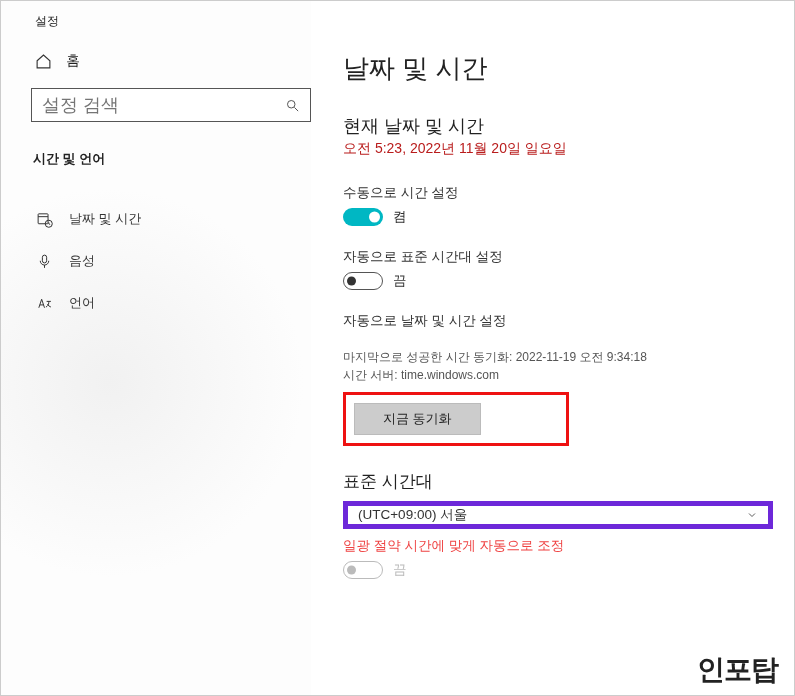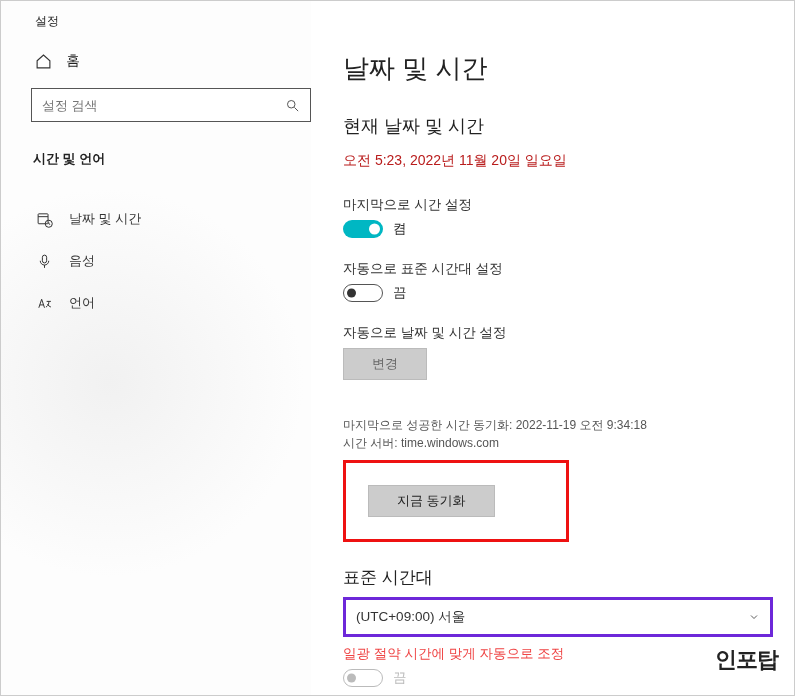--- a/index.html
+++ b/index.html
@@ -45,21 +45,21 @@
       border: 1px solid #555;
       display: flex;
       align-items: center;
       padding: 0 10px;
       background: #fff;
     }
     .search-box input {
       flex: 1;
       border: none;
       outline: none;
-      font-size: 13px;
+      font-size: 18px;
       color: #0f172a;
       background: transparent;
     }
     .search-box .search-ico { color: #555; }
     .category-title {
       padding: 28px 0 0 16px;
       font-size: 13px;
       font-weight: 600;
       color: #222;
     }
@@ -83,21 +83,21 @@
     .page-title {
       font-size: 26px;
       font-weight: 400;
       color: #222;
       margin-bottom: 28px;
     }
     .section-heading {
       font-size: 18px;
       font-weight: 400;
       color: #222;
-      margin-bottom: 14px;
+      margin-bottom: 2px;
       margin-top: 6px;
     }
     .current-dt {
       font-size: 14px;
       color: #b91c1c;
       margin-bottom: 26px;
     }
     .setting-label {
       font-size: 13.5px;
       color: #333;
@@ -146,50 +146,50 @@
       cursor: pointer;
     }
     .sync-block { margin-top: 18px; }
     .sync-info { font-size: 12px; color: #555; line-height: 1.5; }
     .red-box {
       border: 3px solid #e11;
       padding: 8px;
       margin-top: 8px;
       width: 226px;
     }
-    .red-box .btn { margin: 14px; background: #ccc; color: #222; }
+    .red-box .btn { margin: 0; background: #ccc; color: #222; }
     .heading-tz {
       font-size: 17px;
       font-weight: 400;
       color: #222;
       margin-top: 24px;
       margin-bottom: 8px;
     }
     .select {
       width: 430px;
-      border: 3px solid #6d28d9;
-      padding: 8px 10px;
+      border: 5px solid #6d28d9;
+      padding: 0 10px;
       font-size: 13.5px;
       display: flex;
       justify-content: space-between;
       align-items: center;
       background: #fff;
       cursor: pointer;
     }
     .dst-label {
       font-size: 13.5px;
       color: #ef4444;
       margin-top: 8px;
       margin-bottom: 6px;
     }
     .watermark {
       position: absolute;
       right: 16px;
-      bottom: 20px;
-      font-size: 22px;
+      bottom: 6px;
+      font-size: 28px;
       font-weight: 900;
       color: #222;
       text-shadow: -1px 0 #fff, 1px 0 #fff, 0 -1px #fff, 0 1px #fff;
       font-family: Liberation Sans, sans-serif;
       letter-spacing: -1px;
     }
     .container { position: relative; display: flex; width: 100%; height: 100%; }
     svg { display: block; }
   </style>
 </head>
@@ -252,38 +252,37 @@
         </div>
       </div>
     </div>
   </div>
 
   <div class="main">
     <div class="page-title">날짜 및 시간</div>
     <div class="section-heading">현재 날짜 및 시간</div>
     <div class="current-dt">오전 5:23, 2022년 11월 20일 일요일</div>
 
-    <div class="setting-label">마지막으로 시간 설정</div>
+    <div class="setting-label">수동으로 시간 설정</div>
     <div class="toggle-row">
       <div class="toggle on">
           <div class="knob"></div>
         </div>
       <span class="toggle-text">켬</span>
     </div>
 
     <div class="setting-label">자동으로 표준 시간대 설정</div>
     <div class="toggle-row">
       <div class="toggle off">
           <div class="knob"></div>
         </div>
       <span class="toggle-text">끔</span>
     </div>
 
     <div class="setting-label">자동으로 날짜 및 시간 설정</div>
-    <button class="btn">변경</button>
 
     <div class="sync-block">
       <div class="sync-info">마지막으로 성공한 시간 동기화: 2022-11-19 오전 9:34:18</div>
       <div class="sync-info">시간 서버: time.windows.com</div>
       <div class="red-box">
         <button class="btn active">지금 동기화</button>
       </div>
     </div>
 
     <div class="heading-tz">표준 시간대</div>

